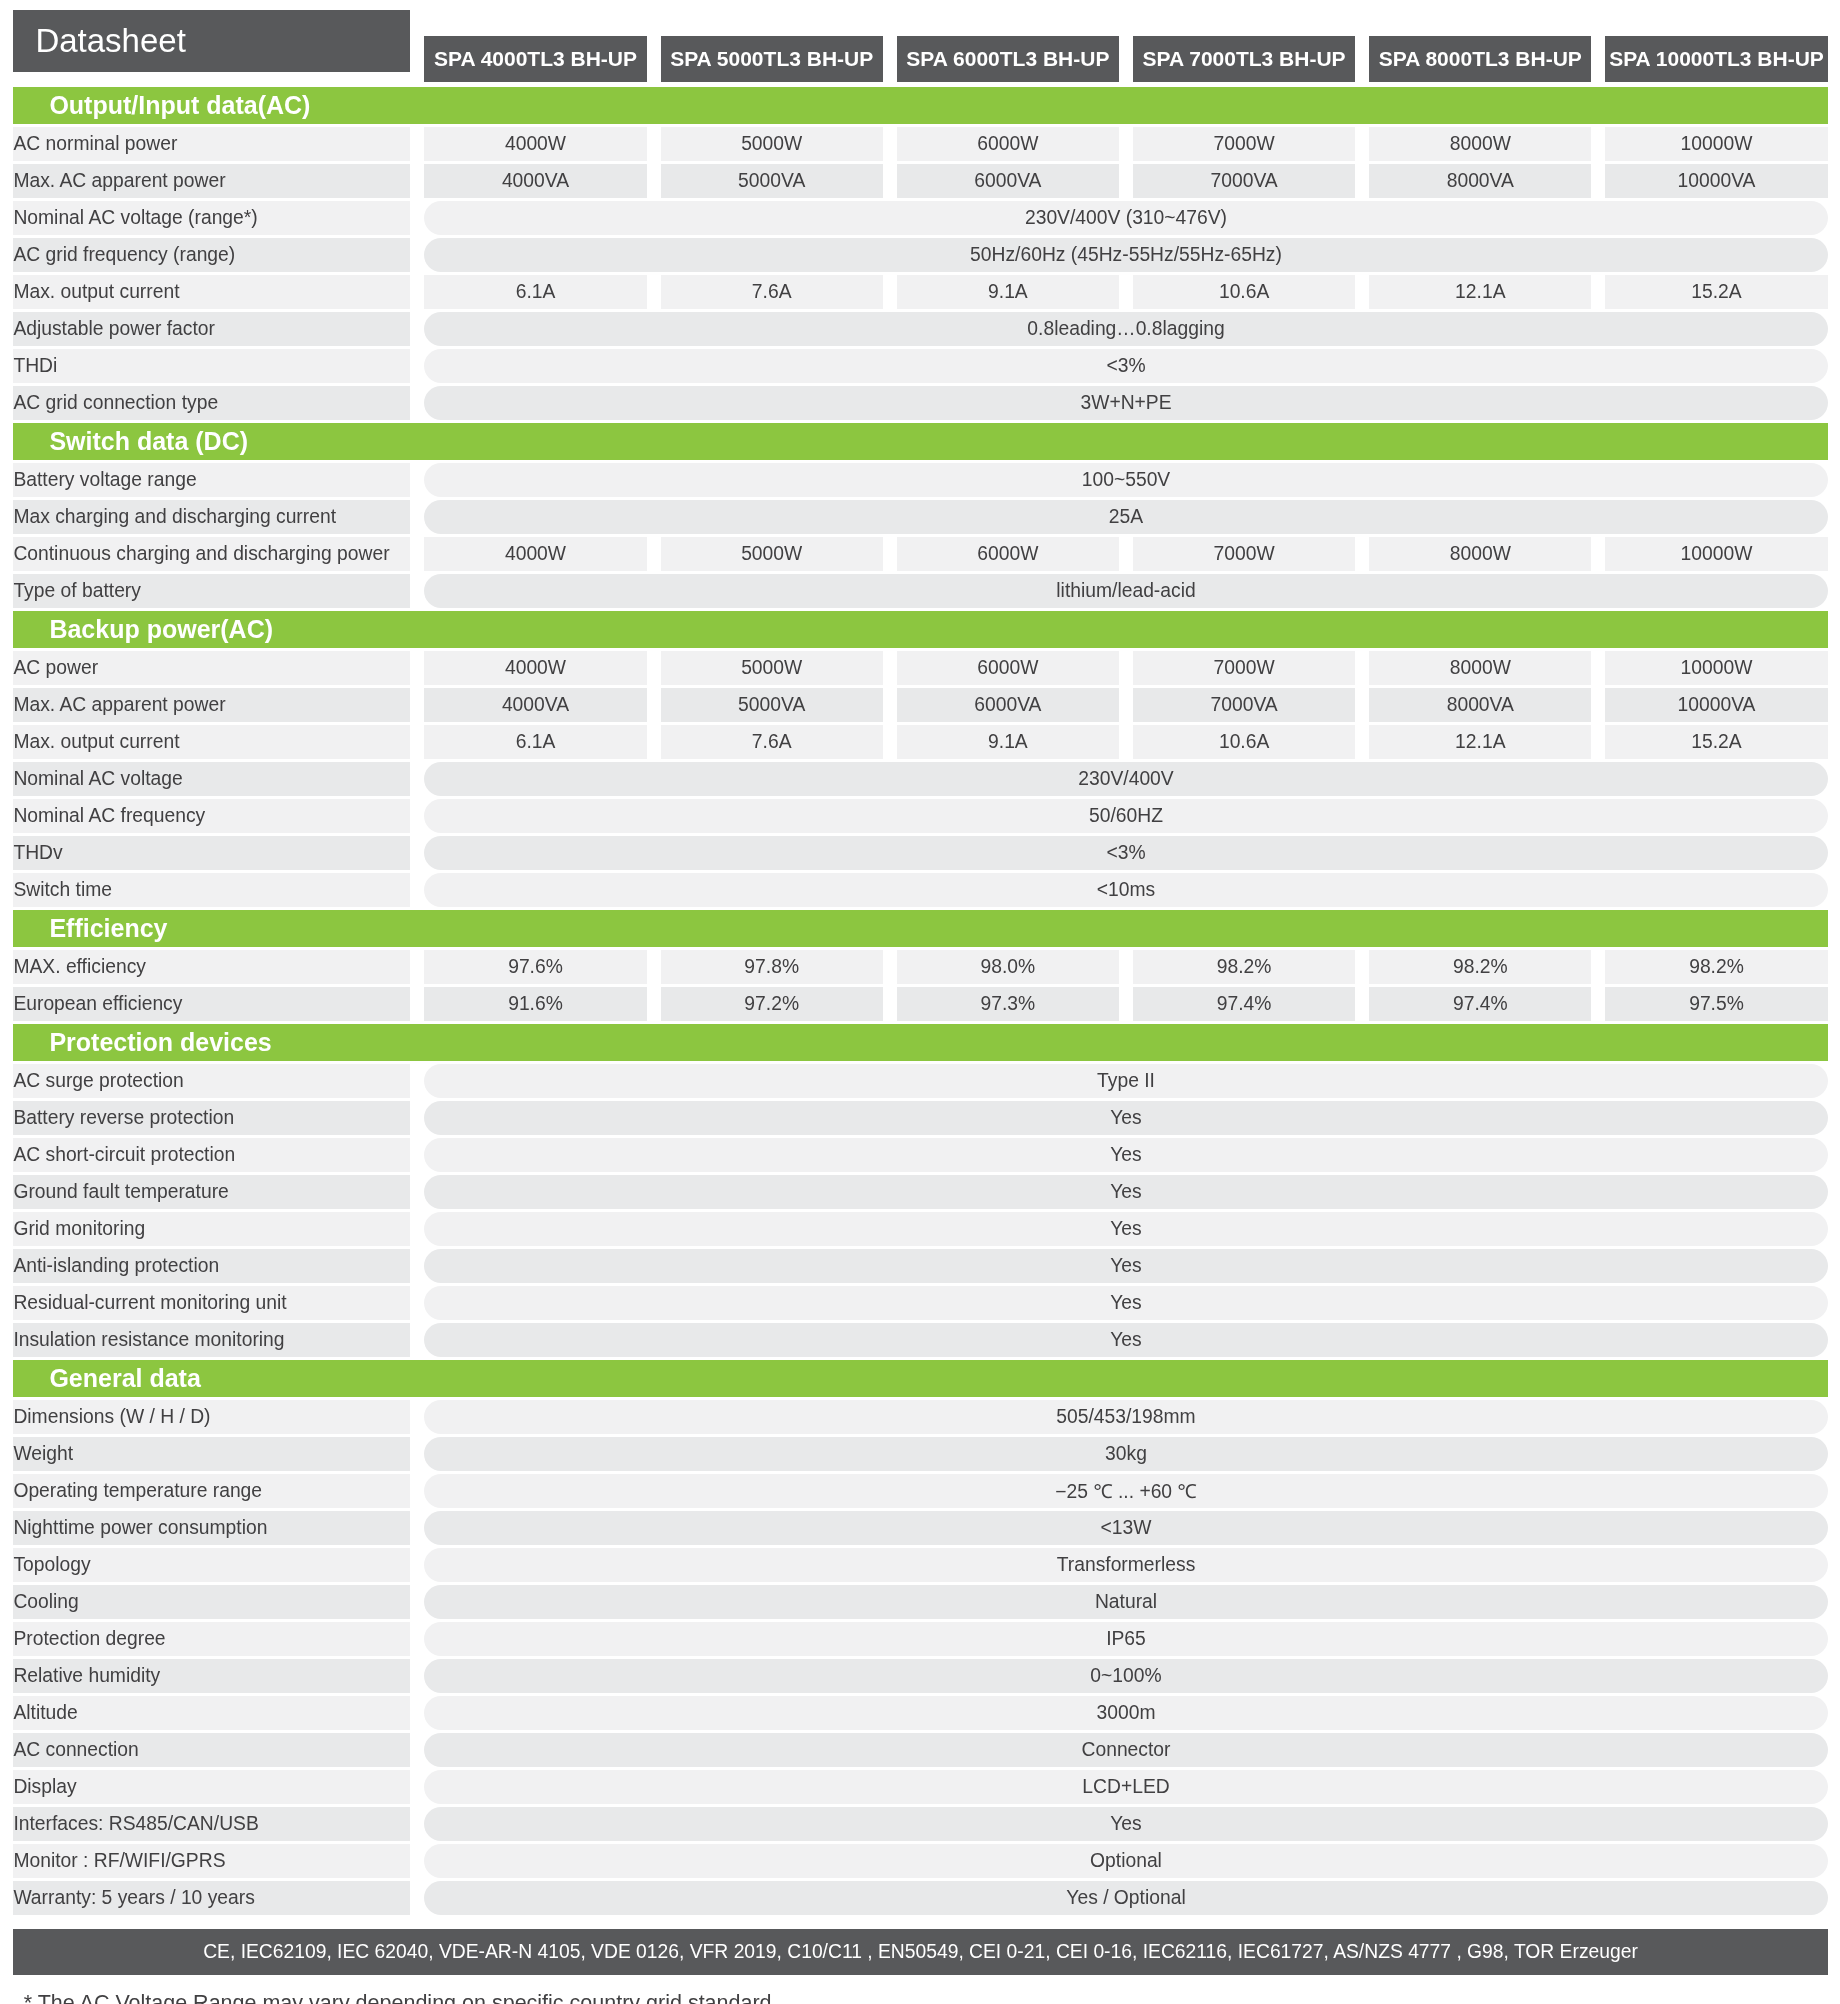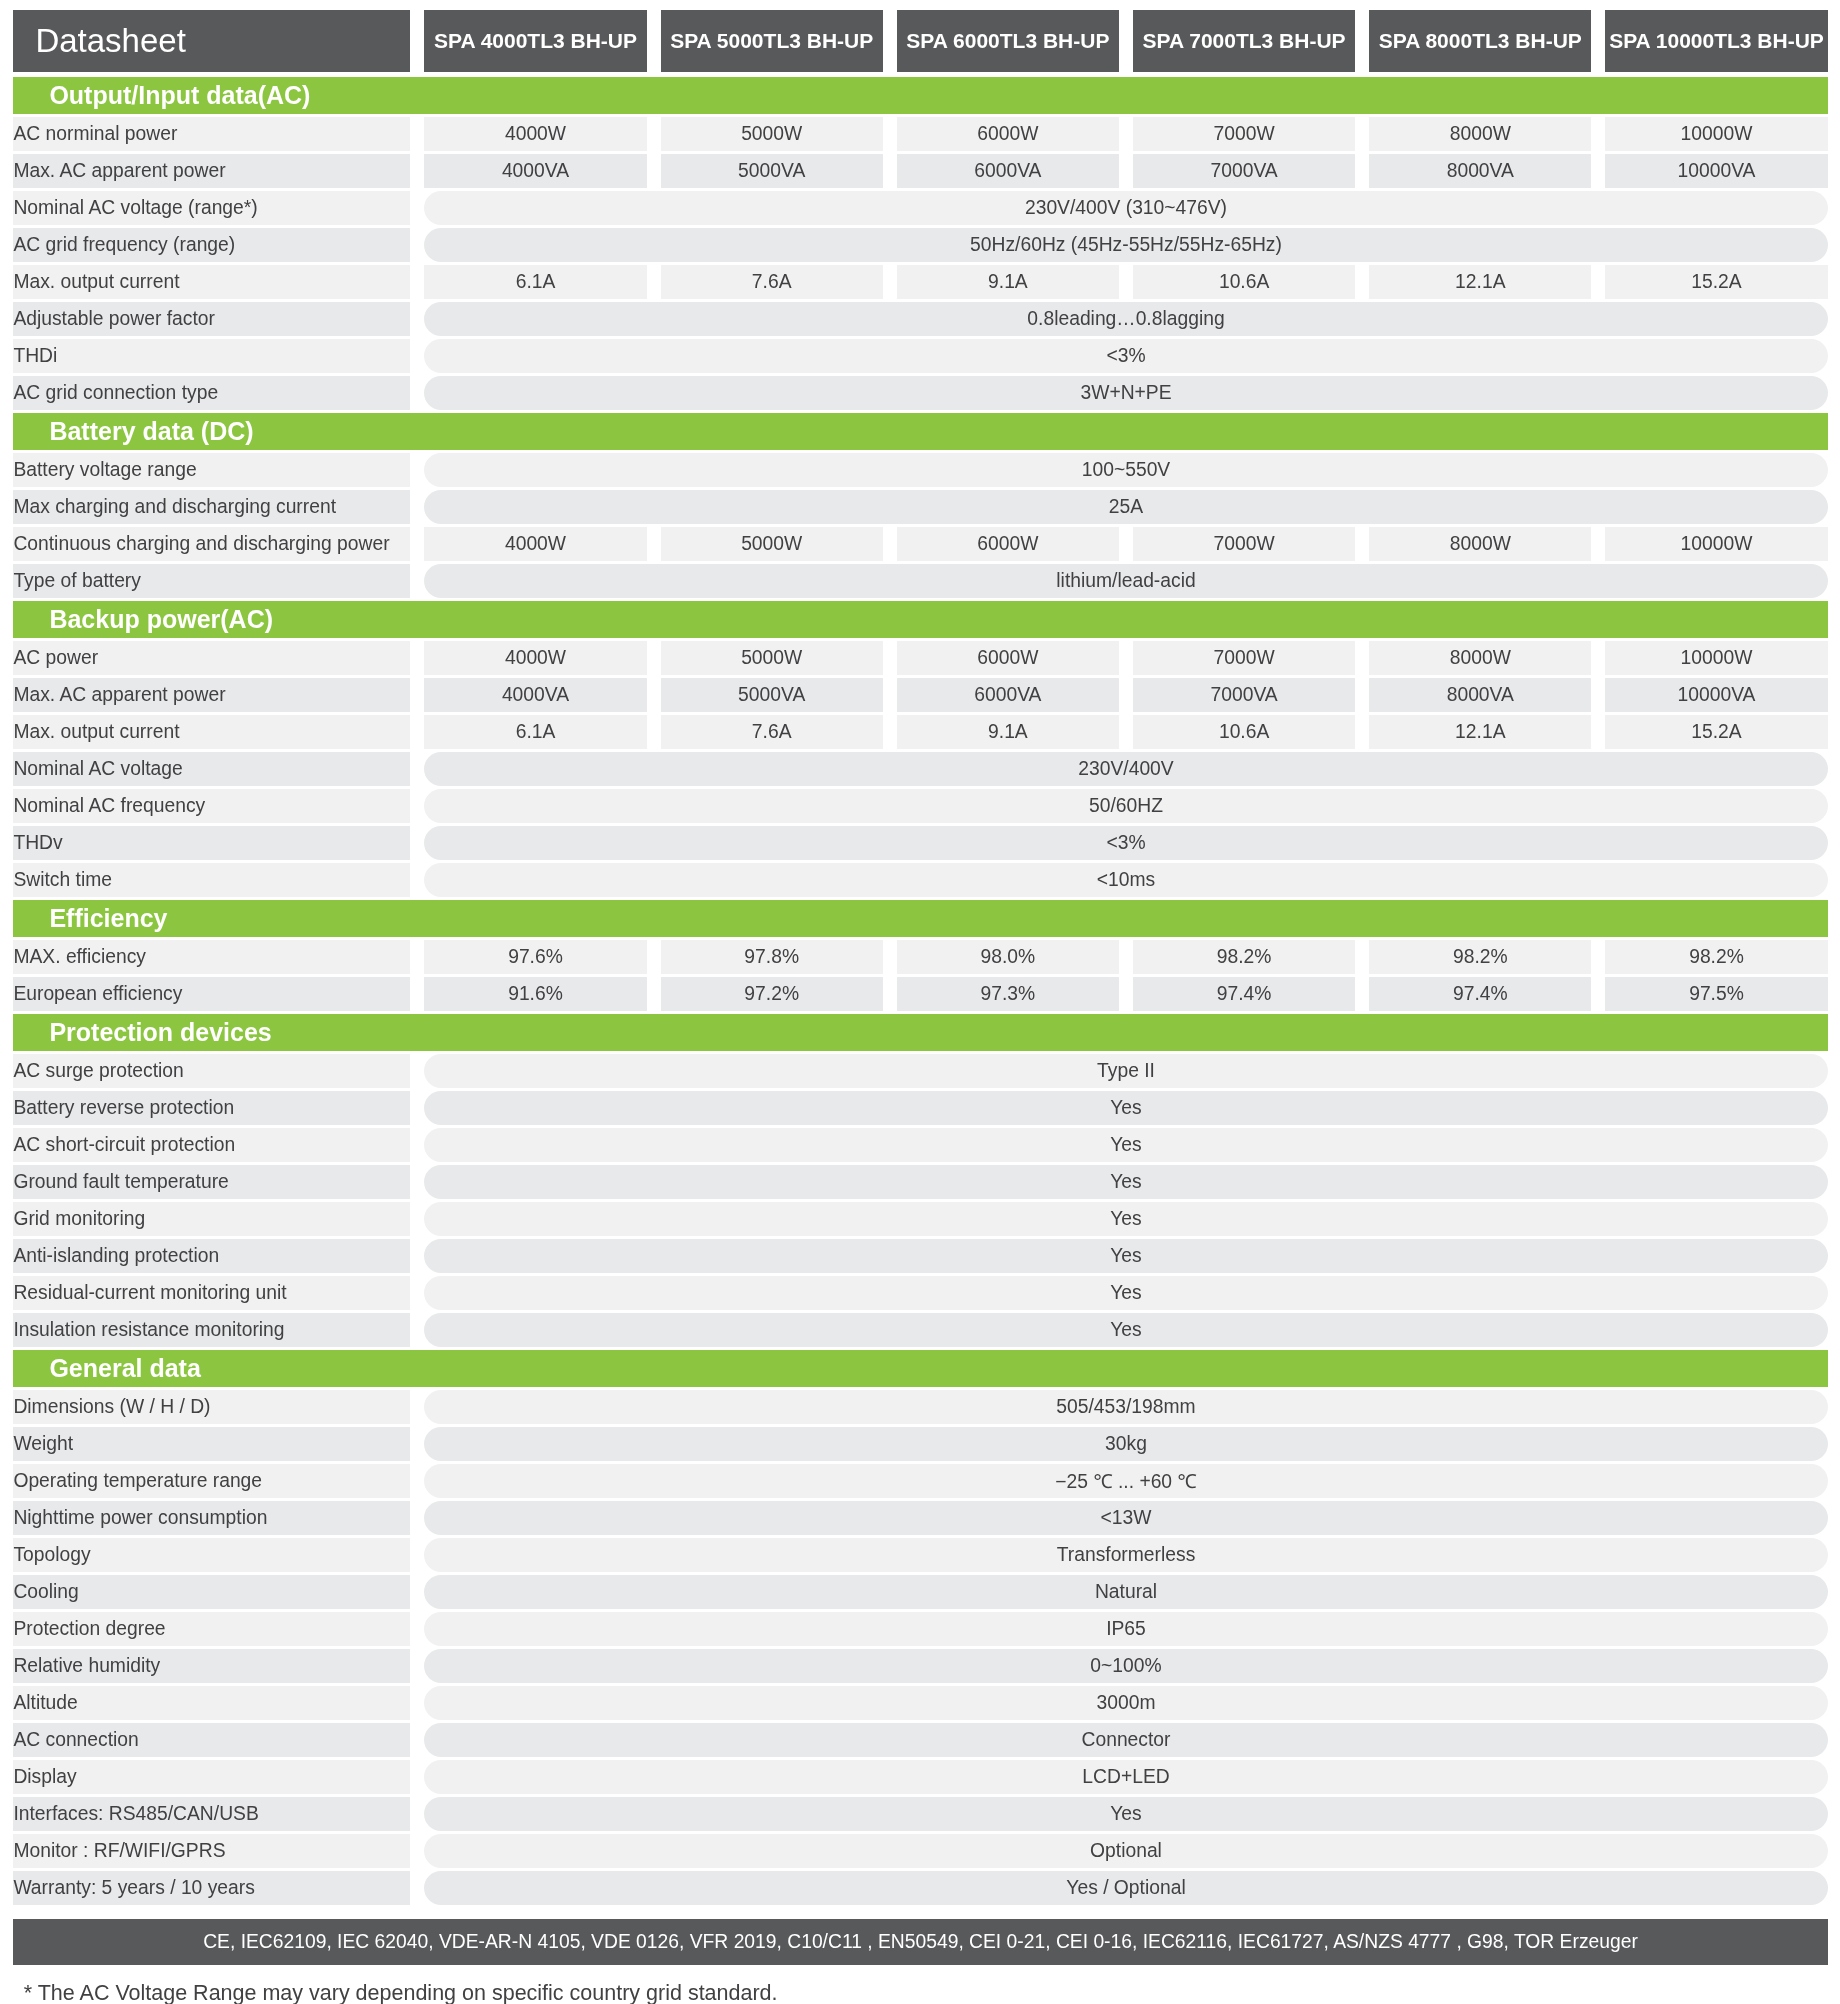--- a/index.html
+++ b/index.html
@@ -32,21 +32,22 @@
   }
   .model-cell {
     background: var(--header-gray, #58595b);
     color: #ffffff;
     font-weight: bold;
     font-size: 21px;
     display: flex;
     align-items: center;
     justify-content: center;
     text-align: center;
-    height: 62px;
+    height: 46px;
+    margin-top: 26px;
   }
   .spec-table {
     display: flex;
     flex-direction: column;
     gap: 3px;
   }
   .section-bar {
     background: var(--accent-green, #8cc640);
     color: #ffffff;
     font-weight: bold;
@@ -147,21 +148,21 @@
         <div class="value-cell span">0.8leading…0.8lagging</div>
       </div>
       <div class="grid-row spec-row odd">
         <div class="label-cell">THDi</div>
         <div class="value-cell span">&lt;3%</div>
       </div>
       <div class="grid-row spec-row even">
         <div class="label-cell">AC grid connection type</div>
         <div class="value-cell span">3W+N+PE</div>
       </div>
-      <div class="section-bar">Battery data (DC)</div>
+      <div class="section-bar">Switch data (DC)</div>
       <div class="grid-row spec-row odd">
         <div class="label-cell">Battery voltage range</div>
         <div class="value-cell span">100~550V</div>
       </div>
       <div class="grid-row spec-row even">
         <div class="label-cell">Max charging and discharging current</div>
         <div class="value-cell span">25A</div>
       </div>
       <div class="grid-row spec-row odd">
         <div class="label-cell">Continuous charging and discharging power</div>

